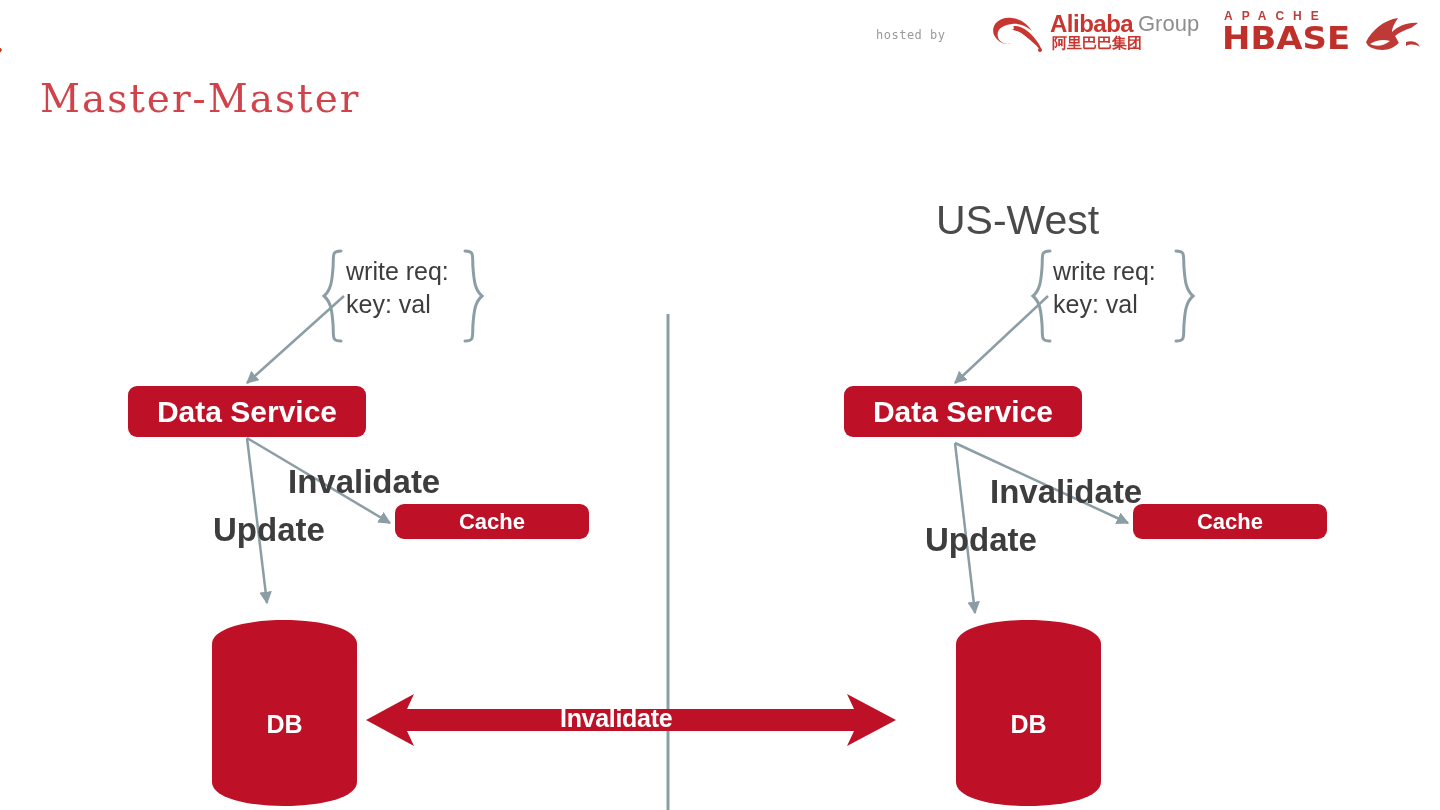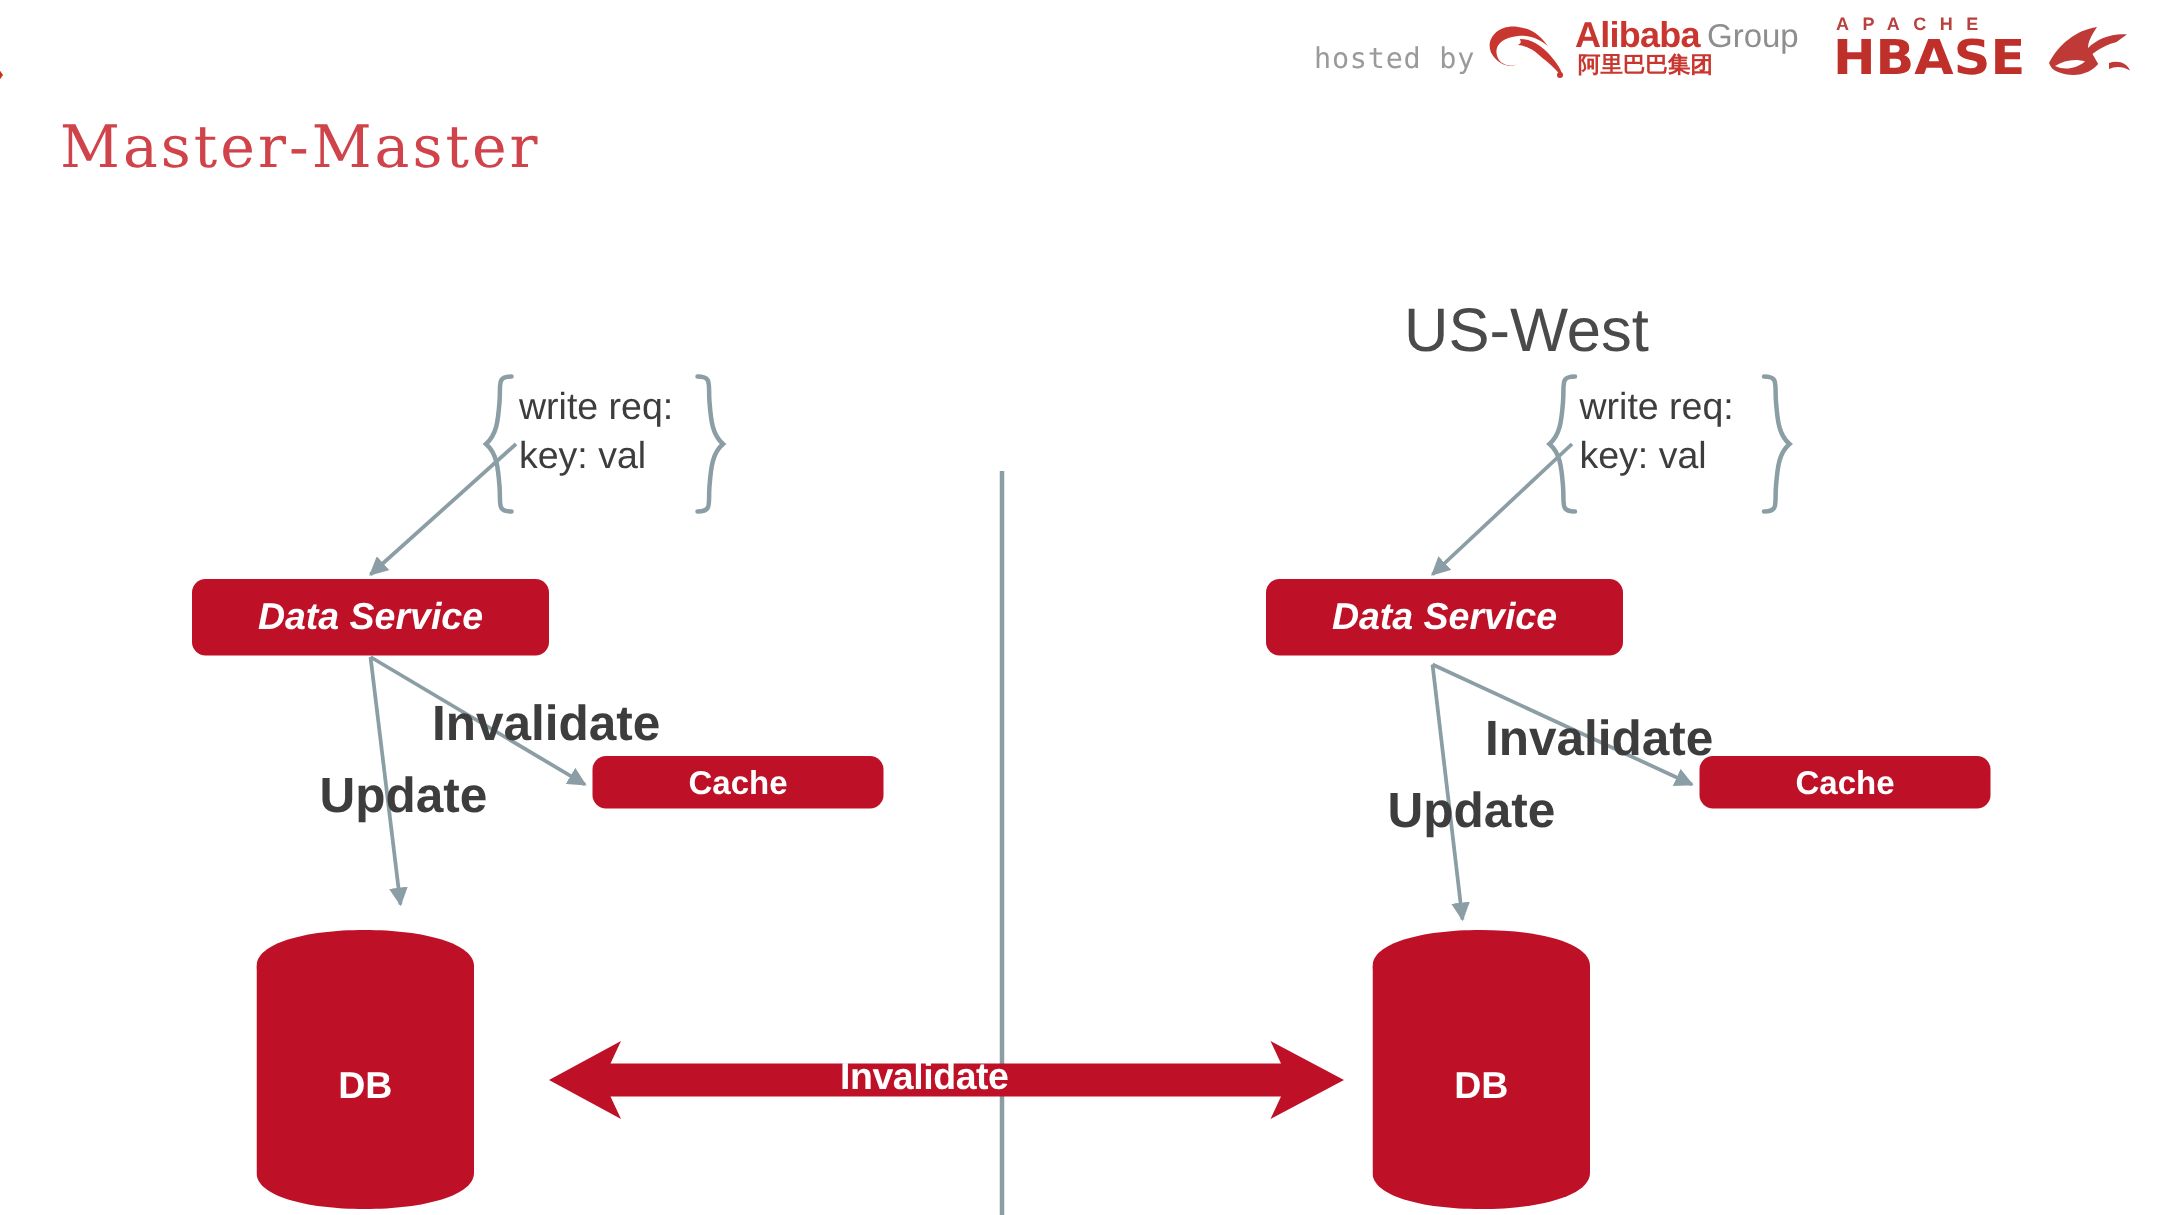--- a/index.html
+++ b/index.html
@@ -40,21 +40,21 @@
     color: #d0434a;
     white-space: nowrap;
     margin-top: 40px;
   }
 
   #hosted-by-label {
     position: absolute;
     left: 876px;
     top: 28px;
     font-family: "DejaVu Sans Mono", "Liberation Mono", monospace;
-    font-size: 19px;
+    font-size: 12px;
     color: #9a9a9a;
     letter-spacing: 0.5px;
     white-space: nowrap;
   }
 
   
   #alibaba-logo {
     position: absolute;
     left: 988px;
     top: 10px;
@@ -157,21 +157,21 @@
     position: absolute;
     background: #be1128;
     border-radius: 9px;
     color: #ffffff;
     font-weight: bold;
     display: flex;
     align-items: center;
     justify-content: center;
     box-sizing: border-box;
   }
-  .box.data-service { font-size: 25px; font-style: italic; }
+  .box.data-service { font-size: 30px; }
   .box.cache { font-size: 22px; }
 
   #box-data-service-east { left: 128px; top: 386px; width: 238px; height: 51px; }
   #box-data-service-west { left: 844px; top: 386px; width: 238px; height: 51px; }
   #box-cache-east { left: 395px; top: 504px; width: 194px; height: 35px; }
   #box-cache-west { left: 1133px; top: 504px; width: 194px; height: 35px; }
 
   .edge-label {
     position: absolute;
     font-size: 33px;
@@ -182,20 +182,21 @@
   #label-invalidate-east { left: 288px; top: 463px; }
   #label-update-east   { left: 213px; top: 511px; }
   #label-invalidate-west { left: 990px; top: 473px; }
   #label-update-west   { left: 925px; top: 521px; }
 
   
   .db-cylinder {
     position: absolute;
     width: 145px;
     height: 190px;
+    margin-left: 41px;
   }
   #db-east { left: 171px; top: 618px; }
   #db-west { left: 915px; top: 618px; }
   .db-label {
     position: absolute;
     left: 0;
     top: 92px;
     width: 145px;
     text-align: center;
     font-size: 25px;

